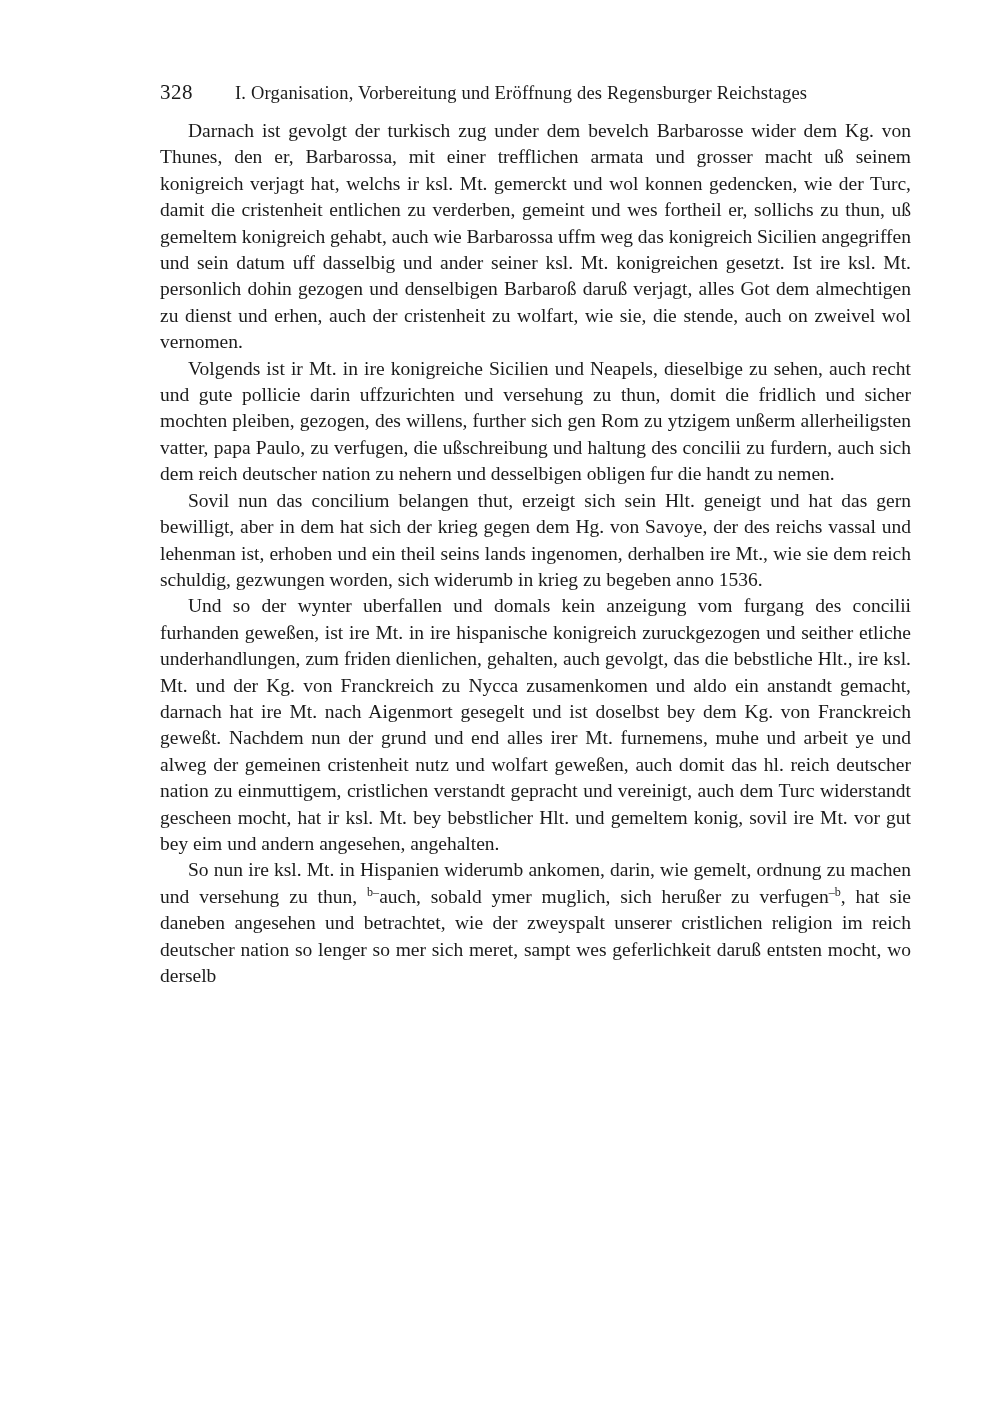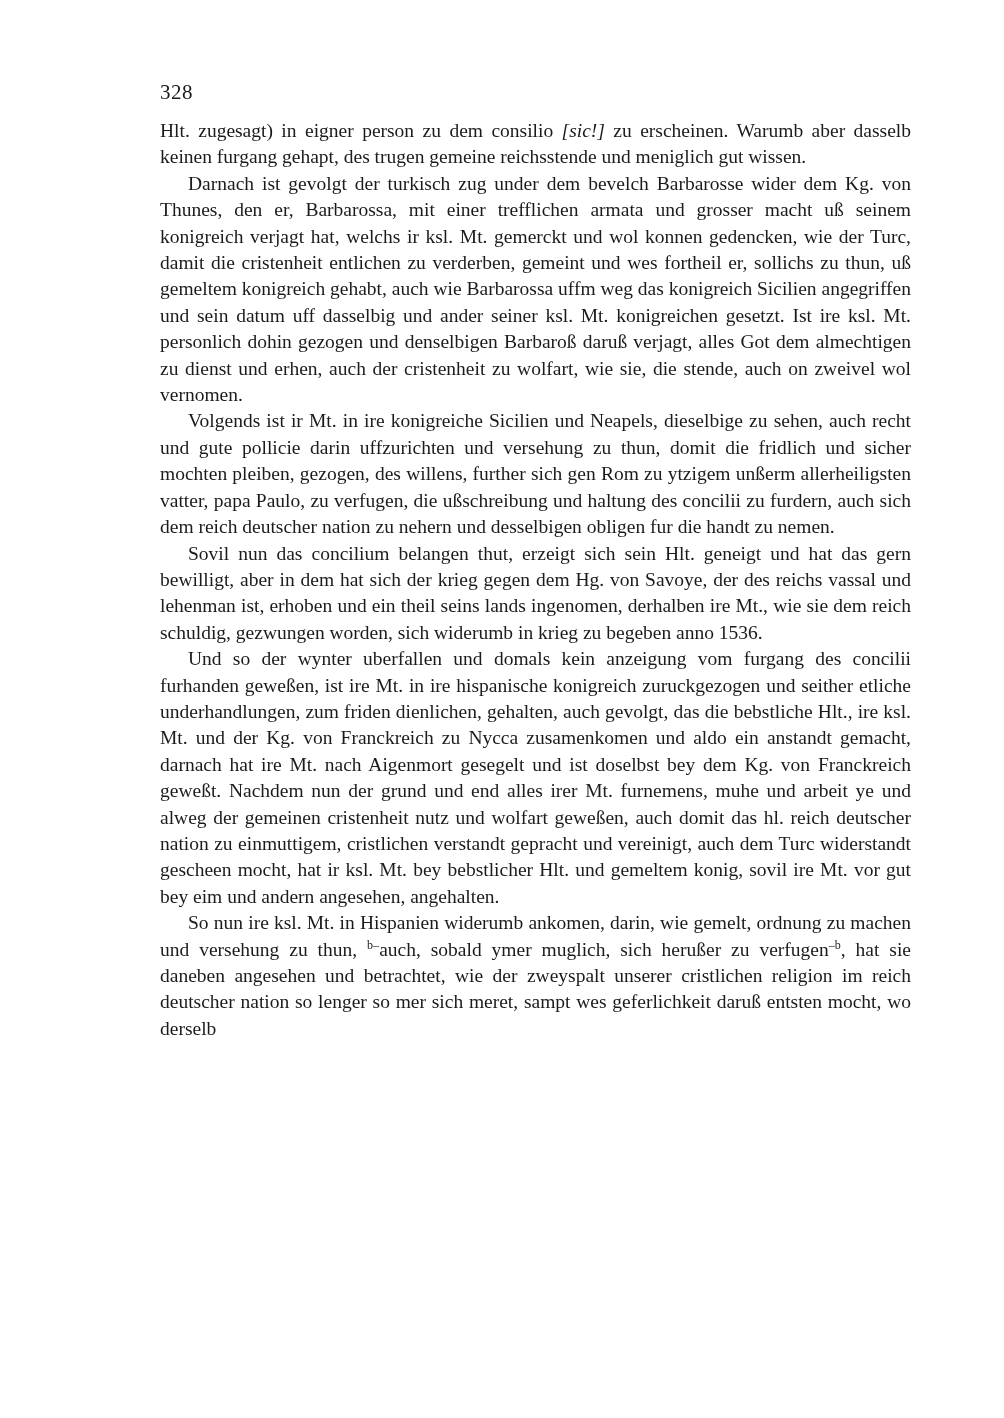--- a/index.html
+++ b/index.html
@@ -80,25 +80,25 @@
     margin-left: 6px;
   }
 </style>
 </head>
 <body>
 
 <div class="page">
 
   <header class="page-header">
     <span class="page-number">328</span>
+    <span class="running-title">I. Organisation, Vorbereitung und Eröffnung des Regensburger Reichstages</span>
   </header>
 
   <main class="text-block">
 
-    <p class="para"><span>Hlt. zugesagt) in eigner person zu dem consilio </span><em>[sic!]</em><span> zu erscheinen. Warumb aber dasselb keinen furgang gehapt, des trugen gemeine reichsstende und meniglich gut wissen.</span></p>
 
     <p class="para indent">Darnach ist gevolgt der turkisch zug under dem bevelch Barbarosse wider dem Kg. von Thunes, den er, Barbarossa, mit einer trefflichen armata und grosser macht uß seinem konigreich verjagt hat, welchs ir ksl. Mt. gemerckt und wol konnen gedencken, wie der Turc, damit die cristenheit entlichen zu verderben, gemeint und wes fortheil er, sollichs zu thun, uß gemeltem konigreich gehabt, auch wie Barbarossa uffm weg das konigreich Sicilien angegriffen und sein datum uff dasselbig und ander seiner ksl. Mt. konigreichen gesetzt. Ist ire ksl. Mt. personlich dohin gezogen und denselbigen Barbaroß daruß verjagt, alles Got dem almechtigen zu dienst und erhen, auch der cristenheit zu wolfart, wie sie, die stende, auch on zweivel wol vernomen.</p>
 
     <p class="para indent">Volgends ist ir Mt. in ire konigreiche Sicilien und Neapels, dieselbige zu sehen, auch recht und gute pollicie darin uffzurichten und versehung zu thun, domit die fridlich und sicher mochten pleiben, gezogen, des willens, further sich gen Rom zu ytzigem unßerm allerheiligsten vatter, papa Paulo, zu verfugen, die ußschreibung und haltung des concilii zu furdern, auch sich dem reich deutscher nation zu nehern und desselbigen obligen fur die handt zu nemen.</p>
 
     <p class="para indent">Sovil nun das concilium belangen thut, erzeigt sich sein Hlt. geneigt und hat das gern bewilligt, aber in dem hat sich der krieg gegen dem Hg. von Savoye, der des reichs vassal und lehenman ist, erhoben und ein theil seins lands ingenomen, derhalben ire Mt., wie sie dem reich schuldig, gezwungen worden, sich widerumb in krieg zu begeben anno 1536.</p>
 
     <p class="para indent">Und so der wynter uberfallen und domals kein anzeigung vom furgang des concilii furhanden geweßen, ist ire Mt. in ire hispanische konigreich zuruckgezogen und seither etliche underhandlungen, zum friden dienlichen, gehalten, auch gevolgt, das die bebstliche Hlt., ire ksl. Mt. und der Kg. von Franckreich zu Nycca zusamenkomen und aldo ein anstandt gemacht, darnach hat ire Mt. nach Aigenmort gesegelt und ist doselbst bey dem Kg. von Franckreich geweßt. Nachdem nun der grund und end alles irer Mt. furnemens, muhe und arbeit ye und alweg der gemeinen cristenheit nutz und wolfart geweßen, auch domit das hl. reich deutscher nation zu einmuttigem, cristlichen verstandt gepracht und vereinigt, auch dem Turc widerstandt gescheen mocht, hat ir ksl. Mt. bey bebstlicher Hlt. und gemeltem konig, sovil ire Mt. vor gut bey eim und andern angesehen, angehalten.</p>
 
     <p class="para indent"><span>So nun ire ksl. Mt. in Hispanien widerumb ankomen, darin, wie gemelt, ordnung zu machen und versehung zu thun, </span><sup>b–</sup><span>auch, sobald ymer muglich, sich herußer zu verfugen</span><sup>–b</sup><span>, hat sie daneben angesehen und betrachtet, wie der zweyspalt unserer cristlichen religion im reich deutscher nation so lenger so mer sich meret, sampt wes geferlichkeit daruß entsten mocht, wo derselb</span></p>

